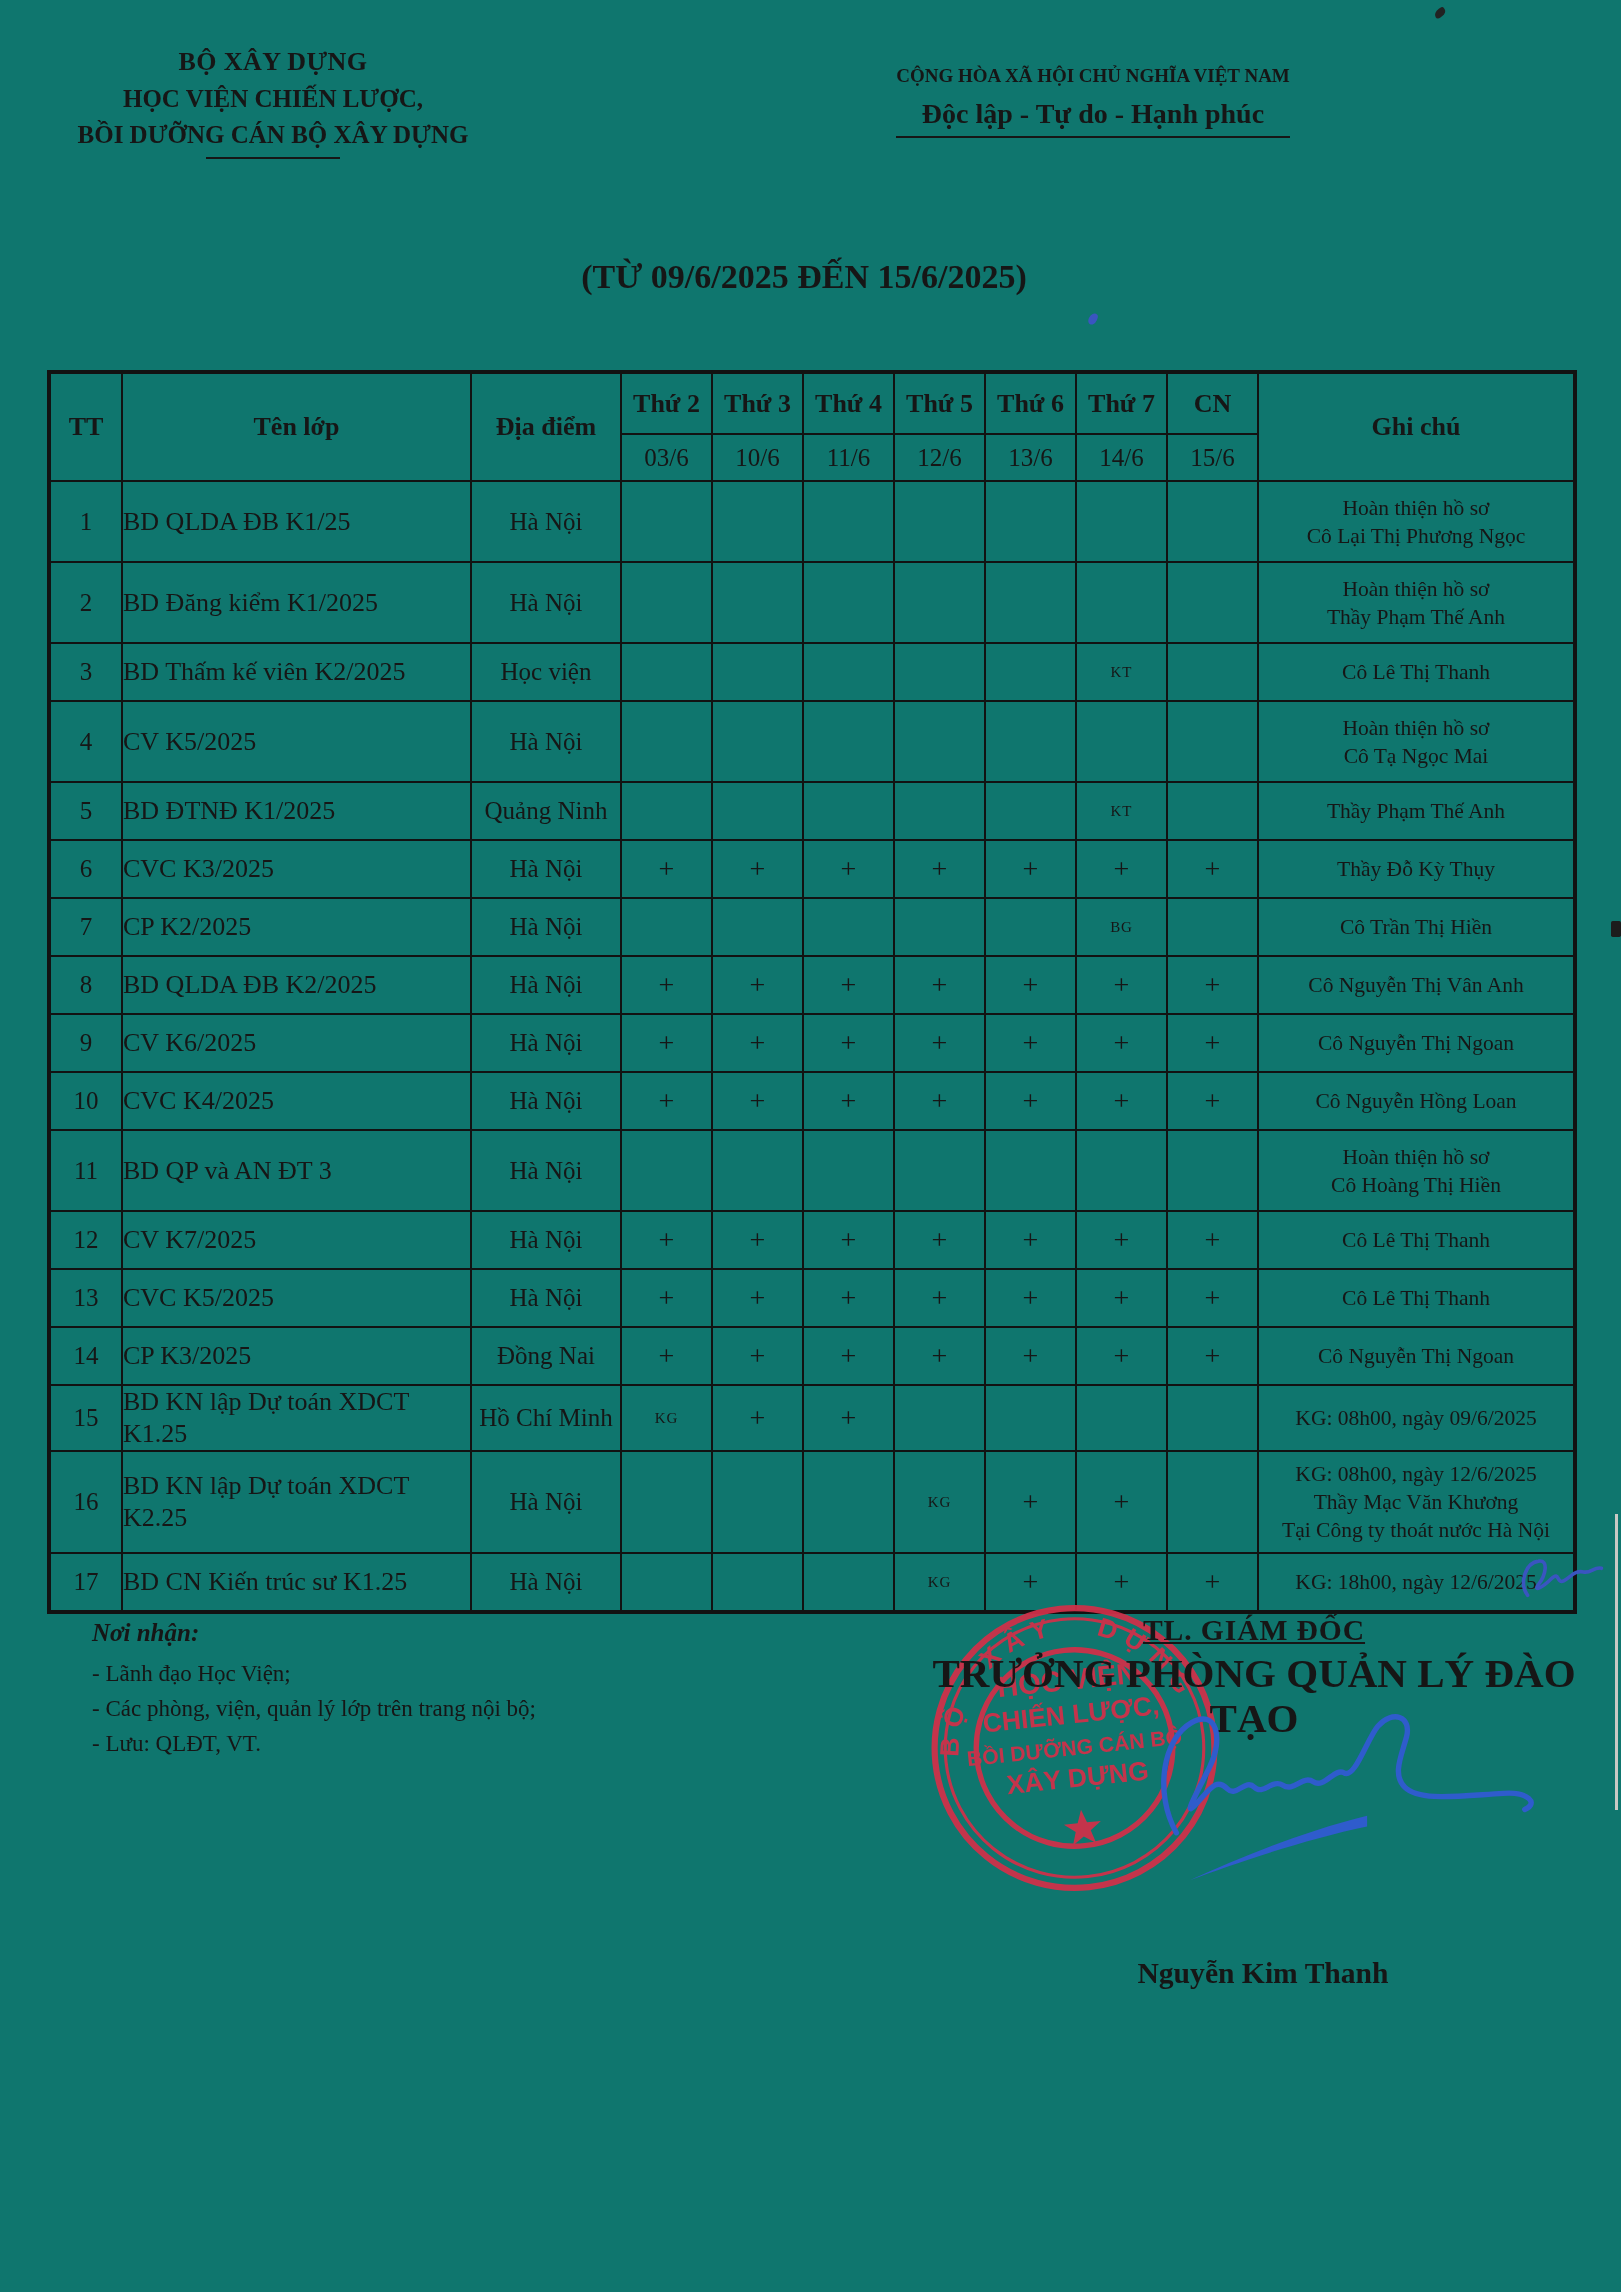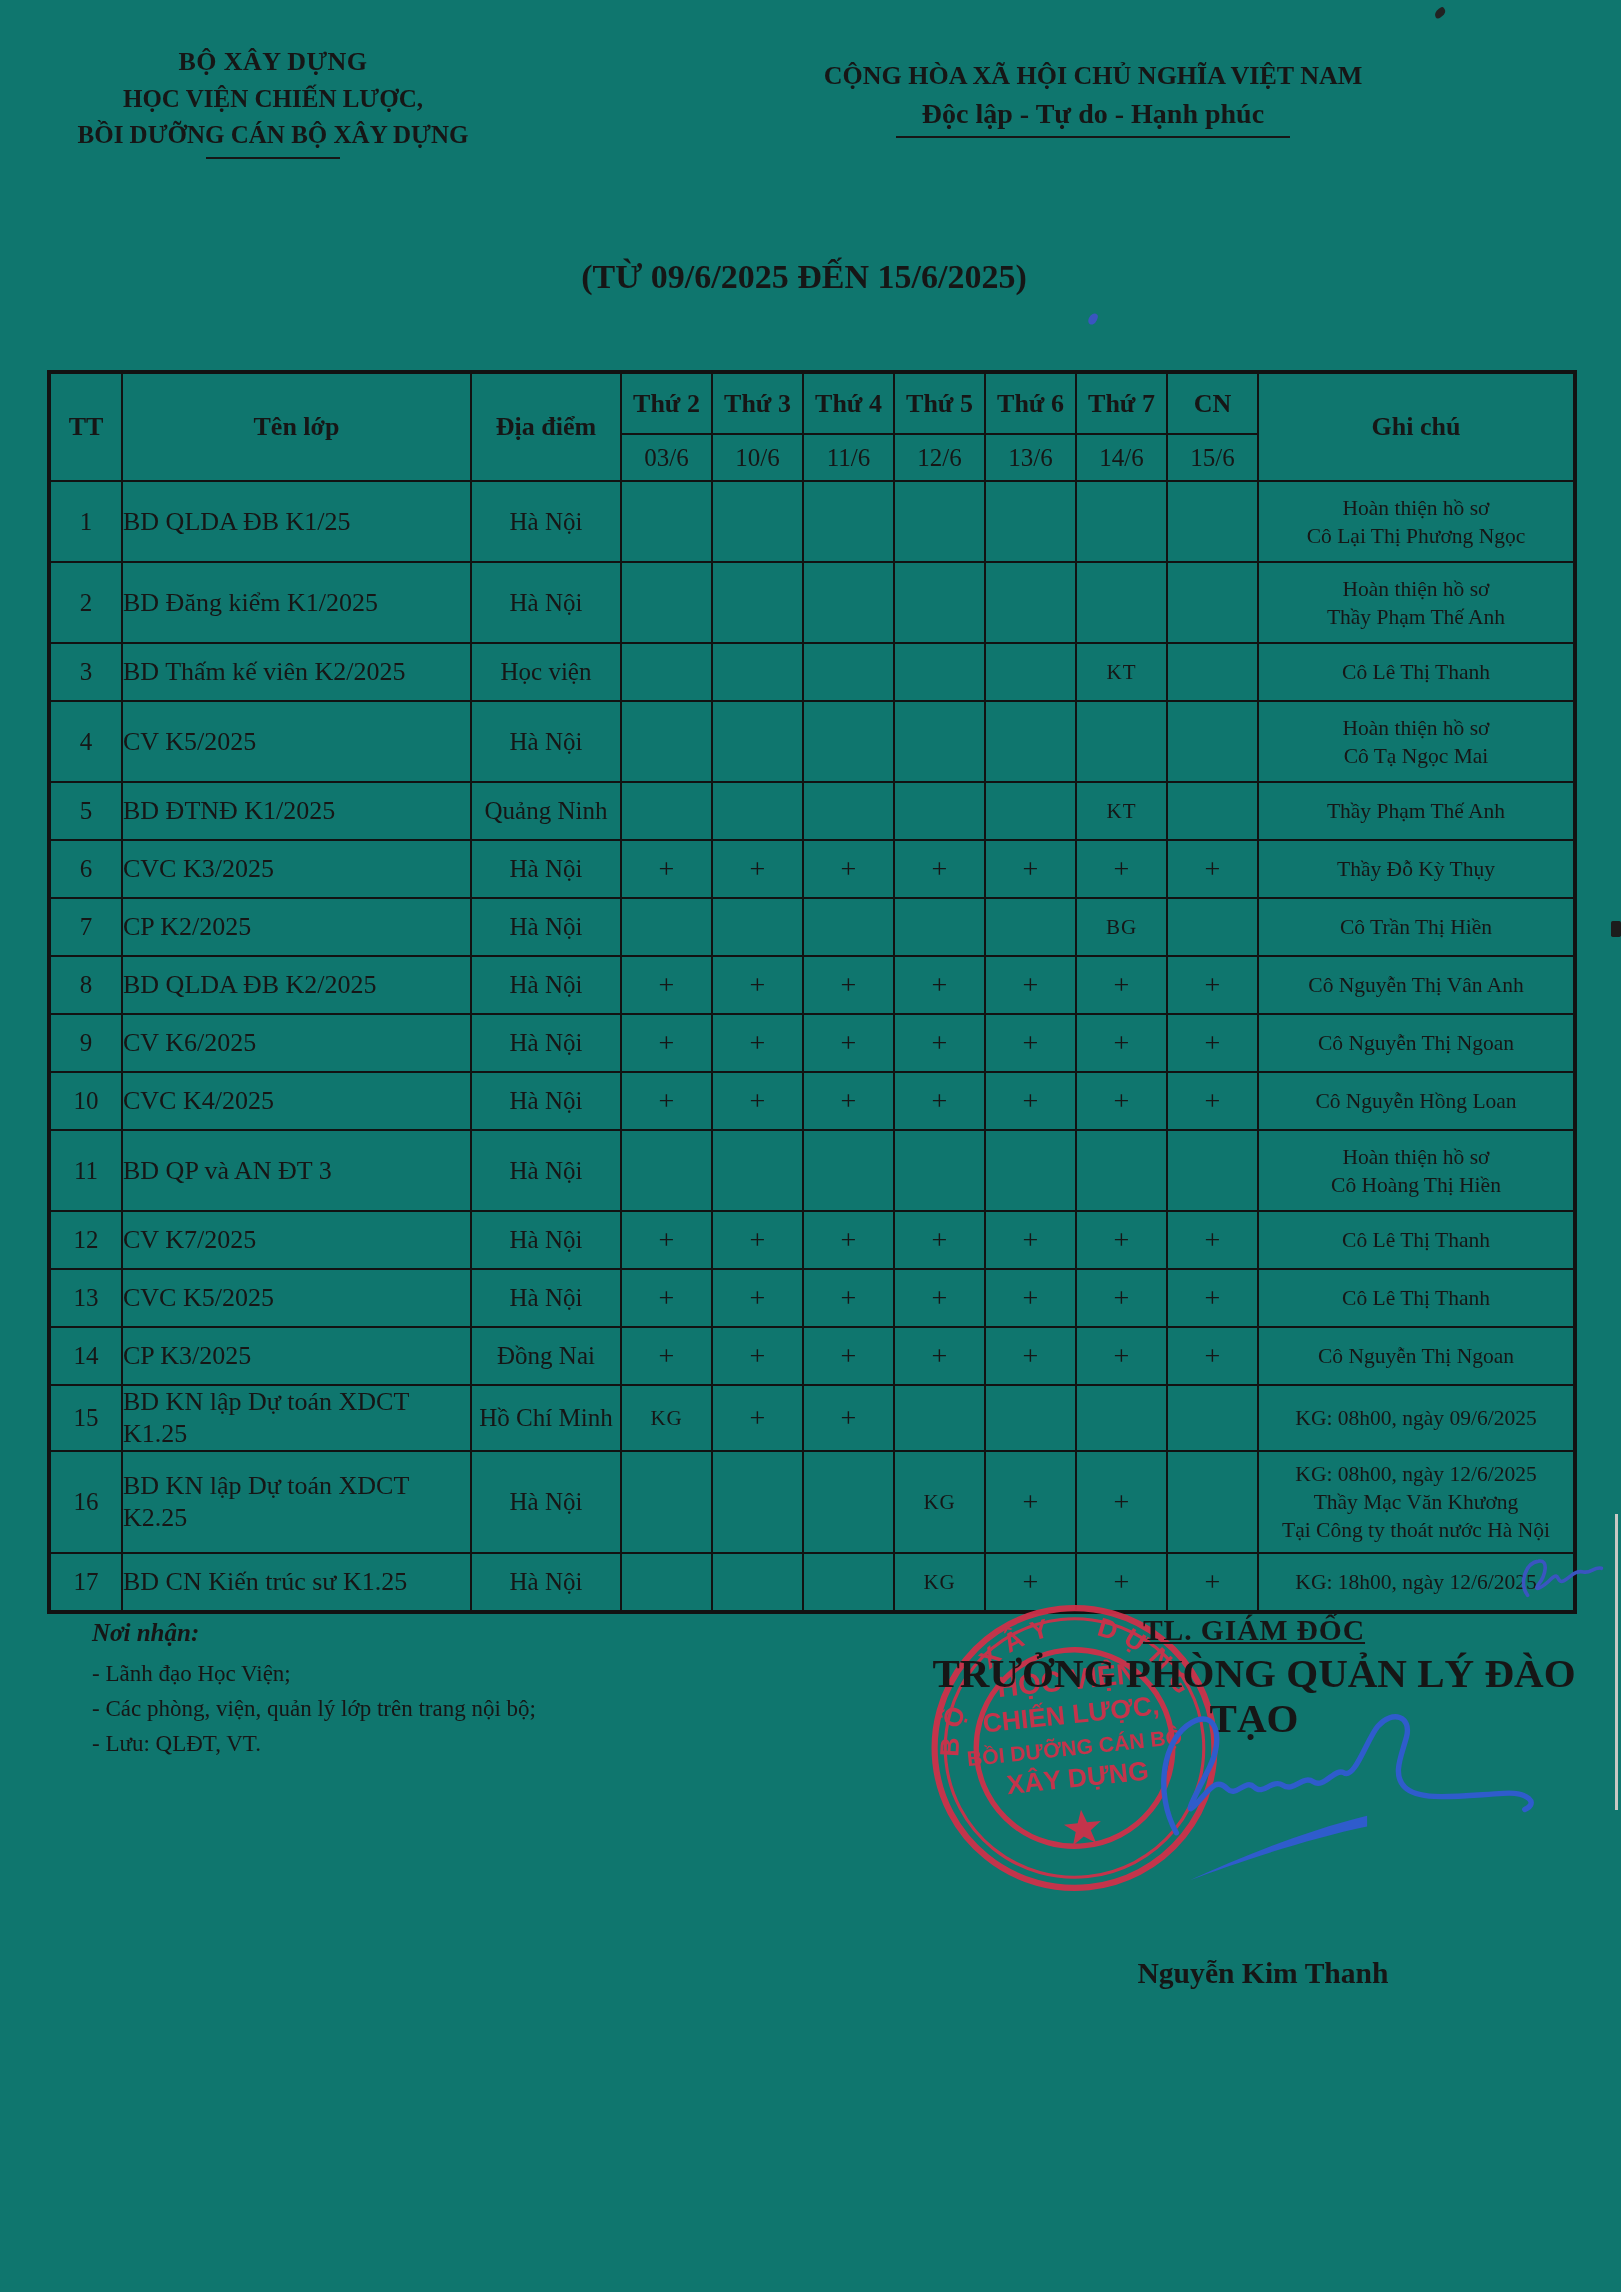--- a/index.html
+++ b/index.html
@@ -7,40 +7,40 @@
   .page{position:relative;width:1621px;height:2293px;background:#0f766e;overflow:hidden;color:#161616;}
 
   
   .hdr-left{position:absolute;left:49px;top:43px;width:448px;text-align:center;font-weight:bold;}
   .hdr-left .l1{font-size:26px;line-height:38px;letter-spacing:0.4px;}
   .hdr-left .l2{font-size:25px;line-height:36px;}
   .hdr-left .l3{font-size:25px;line-height:36px;}
   .hdr-left .rule{width:134px;border-top:2.7px solid #161616;margin:3.6px auto 0 auto;}
 
   .hdr-right{position:absolute;left:739px;top:56px;width:708px;text-align:center;font-weight:bold;}
-  .hdr-right .l1{font-size:26px;line-height:39px;}
+  .hdr-right .l1{font-size:19px;line-height:39px;}
   .hdr-right .l2{font-size:28px;line-height:38px;}
   .hdr-right .rule{width:394px;border-top:2.7px solid #161616;margin:2.7px auto 0 auto;}
 
   .doc-title{position:absolute;left:0;top:253px;width:1608px;text-align:center;font-weight:bold;}
   .doc-title .l1{font-size:34px;line-height:50px;letter-spacing:0.9px;}
   .doc-title .l2{font-size:34px;line-height:48px;}
 
   
   table.sched{position:absolute;left:47px;top:370px;width:1528px;border-collapse:collapse;table-layout:fixed;background:transparent;}
   table.sched th,table.sched td{border:2.7px solid #121212;vertical-align:middle;padding:0;overflow:hidden;}
   table.sched{border:4.5px solid #121212;}
   th.day-name{font-size:26px;font-weight:bold;height:59px;}
   th.day-date{font-size:25px;font-weight:normal;height:45px;}
   th.big{font-size:26px;font-weight:bold;}
   td.c-tt{text-align:center;font-size:25px;}
   td.c-name{text-align:left;font-size:26px;padding:3.6px 3.6px 3.6px 8px;line-height:32px;}
   td.c-loc{text-align:center;font-size:25px;}
   td.c-day{text-align:center;font-size:28px;}
-  td.c-day.letters{font-size:21px;letter-spacing:0.9px;border-radius:13px;}
+  td.c-day.letters{font-size:15px;letter-spacing:0.9px;border-radius:13px;}
   td.c-note{text-align:center;font-size:21.5px;line-height:28px;padding:3.6px 5.4px;}
   tr.rh1 td{height:56px;}
   tr.rh2 td{height:79px;}
   tr.rh3 td{height:100px;}
 
   
   .noi-nhan{position:absolute;left:92px;top:1619px;width:555px;}
   .noi-nhan .nn-title{font-size:25px;font-weight:bold;font-style:italic;margin-bottom:9px;}
   .noi-nhan .nn-line{font-size:23px;line-height:35px;}
 

